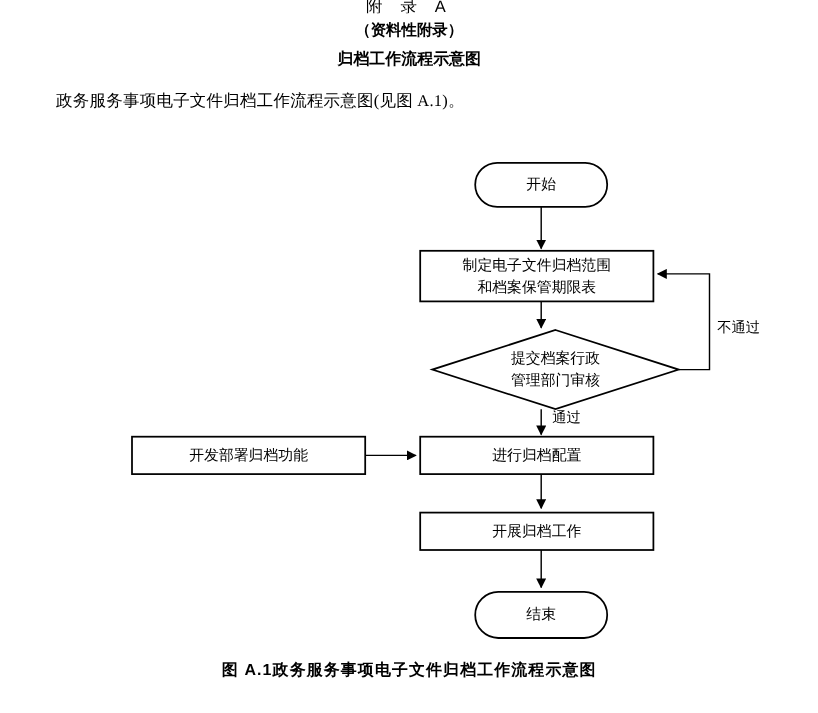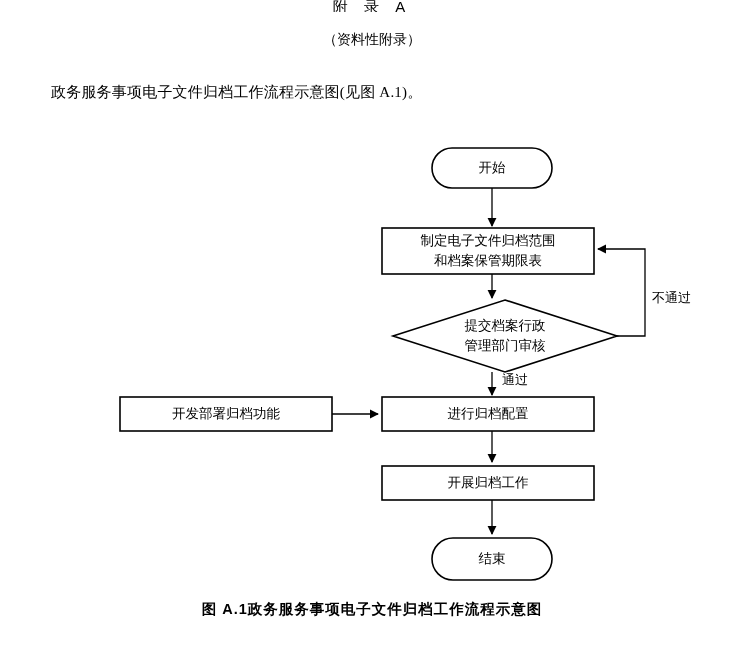--- a/index.html
+++ b/index.html
@@ -31,24 +31,24 @@
     font-size: 15px;
     letter-spacing: 6px;
     line-height: 14px;
     height: 12px;
     overflow: hidden;
     margin: 0;
     padding: 0;
   }
   .appendix-kind {
     font-family: "Liberation Sans", "DejaVu Sans", sans-serif;
-    font-weight: normal;
+    font-weight: bold;
     font-size: 14px;
     line-height: 22px;
-    margin: 16px;
+    margin: 4px;
     padding: 0;
   }
   .appendix-title {
     font-family: "Liberation Sans", "DejaVu Sans", sans-serif;
     font-weight: bold;
     font-size: 14.5px;
     line-height: 24px;
     margin: 0;
     padding: 0;
   }
@@ -111,20 +111,21 @@
     letter-spacing: 1px;
   }
   .figure-caption .cap-num { margin-right: 0; }
 </style>
 </head>
 <body>
 
 <div class="doc-header">
   <div class="appendix-label">附  录  A</div>
   <div class="appendix-kind">（资料性附录）</div>
+  <div class="appendix-title">归档工作流程示意图</div>
 </div>
 
 <div class="body-paragraph">政务服务事项电子文件归档工作流程示意图(见图 A.1)。</div>
 
 <div id="flowchart">
   <svg width="744" height="470" viewBox="0 0 744 470" xmlns="http://www.w3.org/2000/svg">
     <defs>
       <marker id="arrow" viewBox="0 0 10 10" refX="9" refY="5" markerWidth="7" markerHeight="7" orient="auto-start-reverse">
         <path d="M 0 0 L 10 5 L 0 10 z" fill="#000000"></path>
       </marker>

